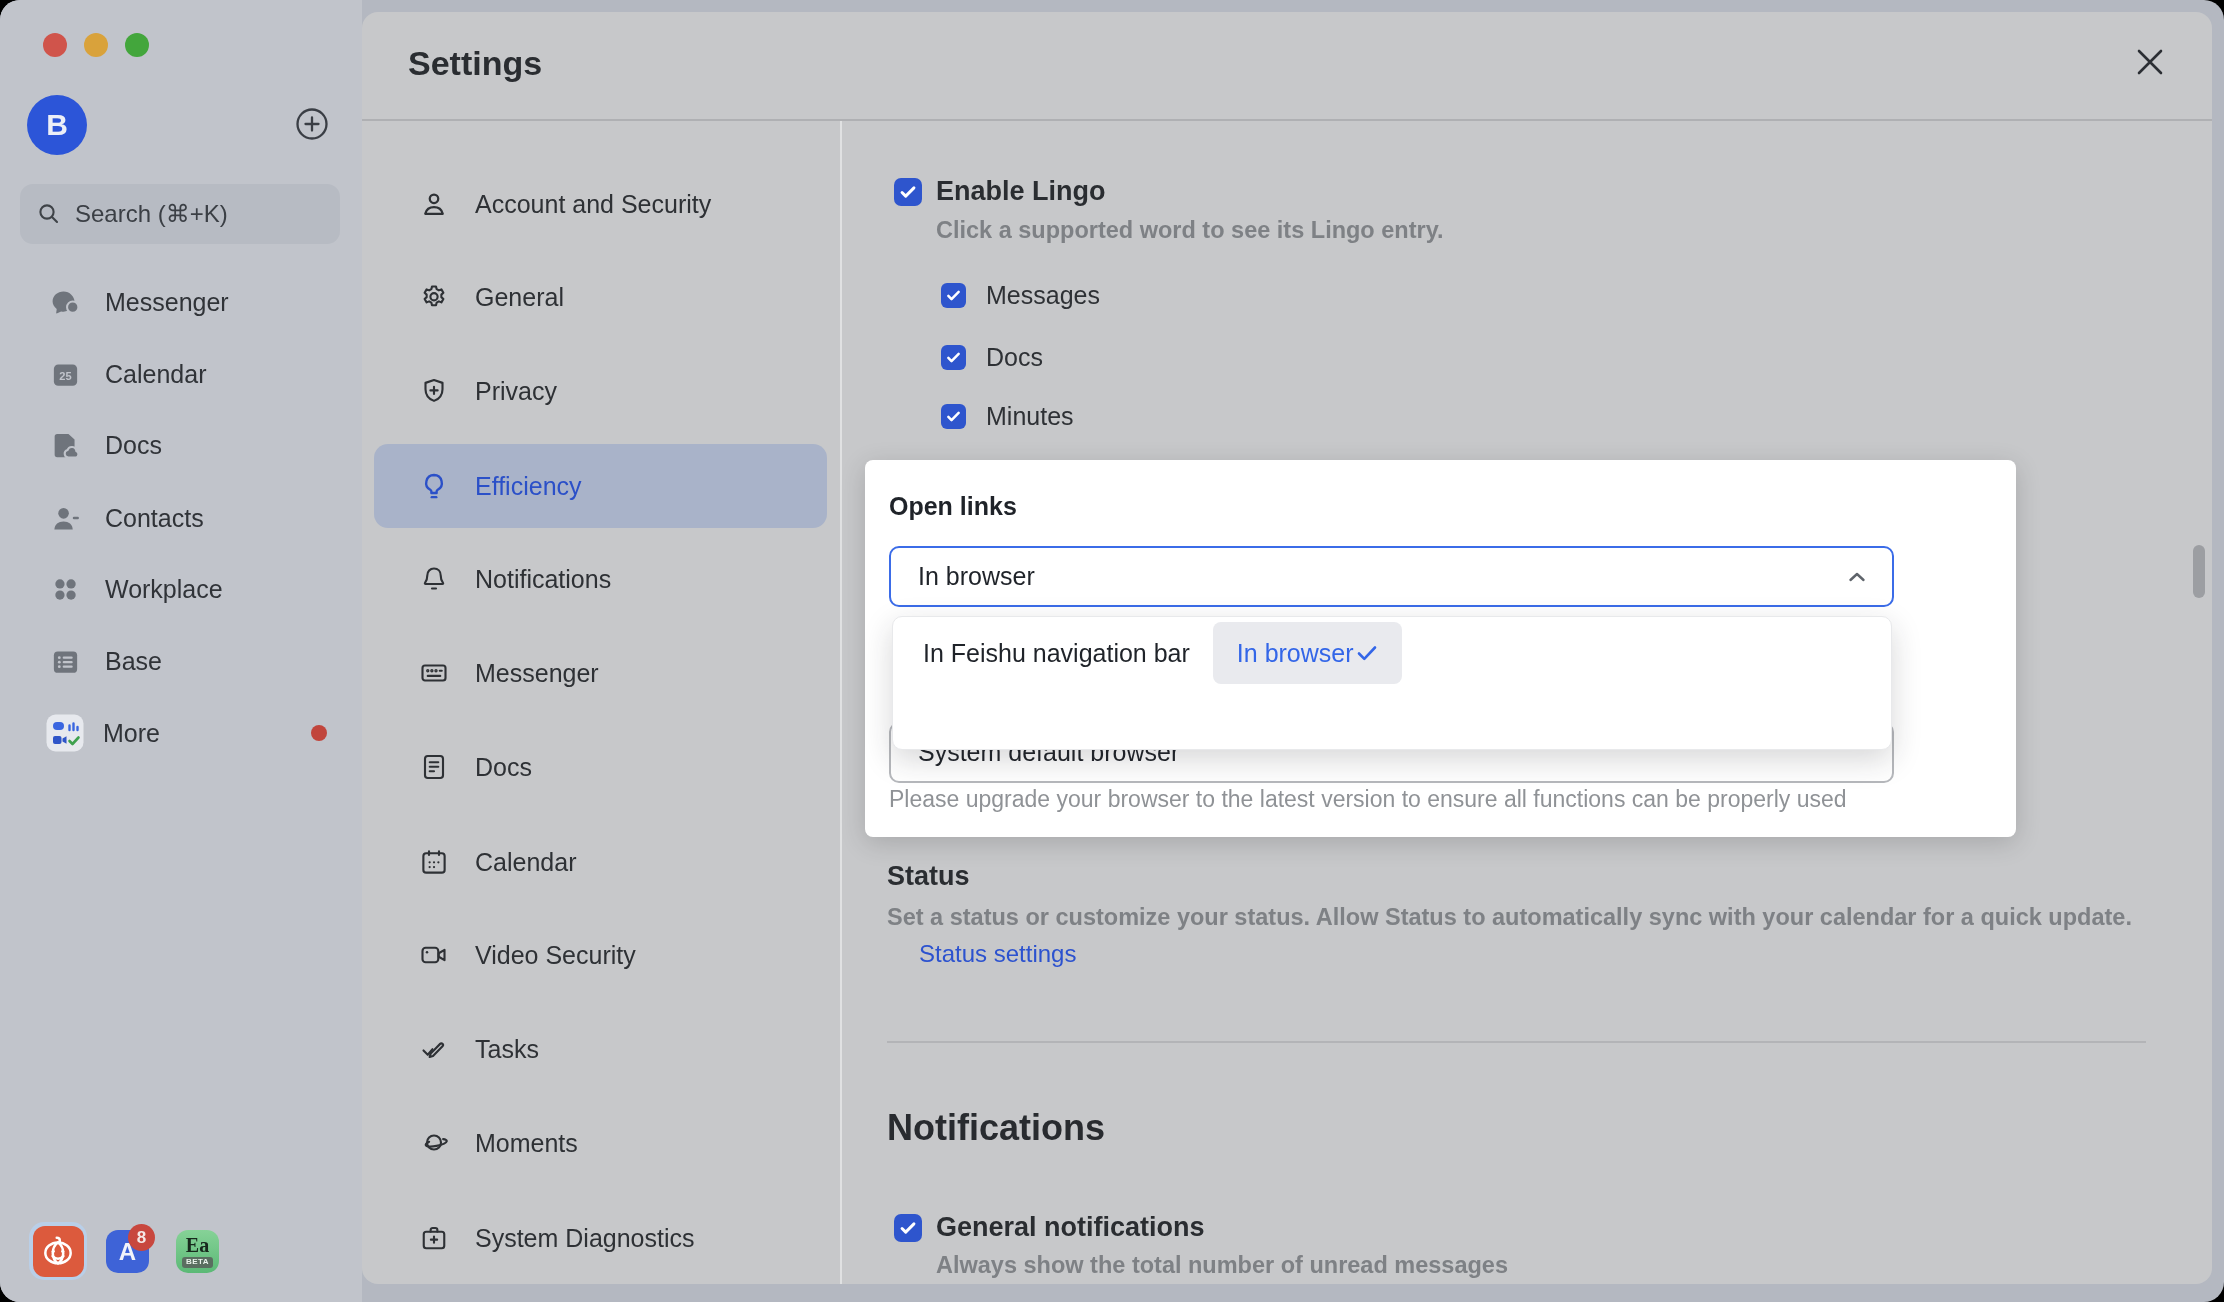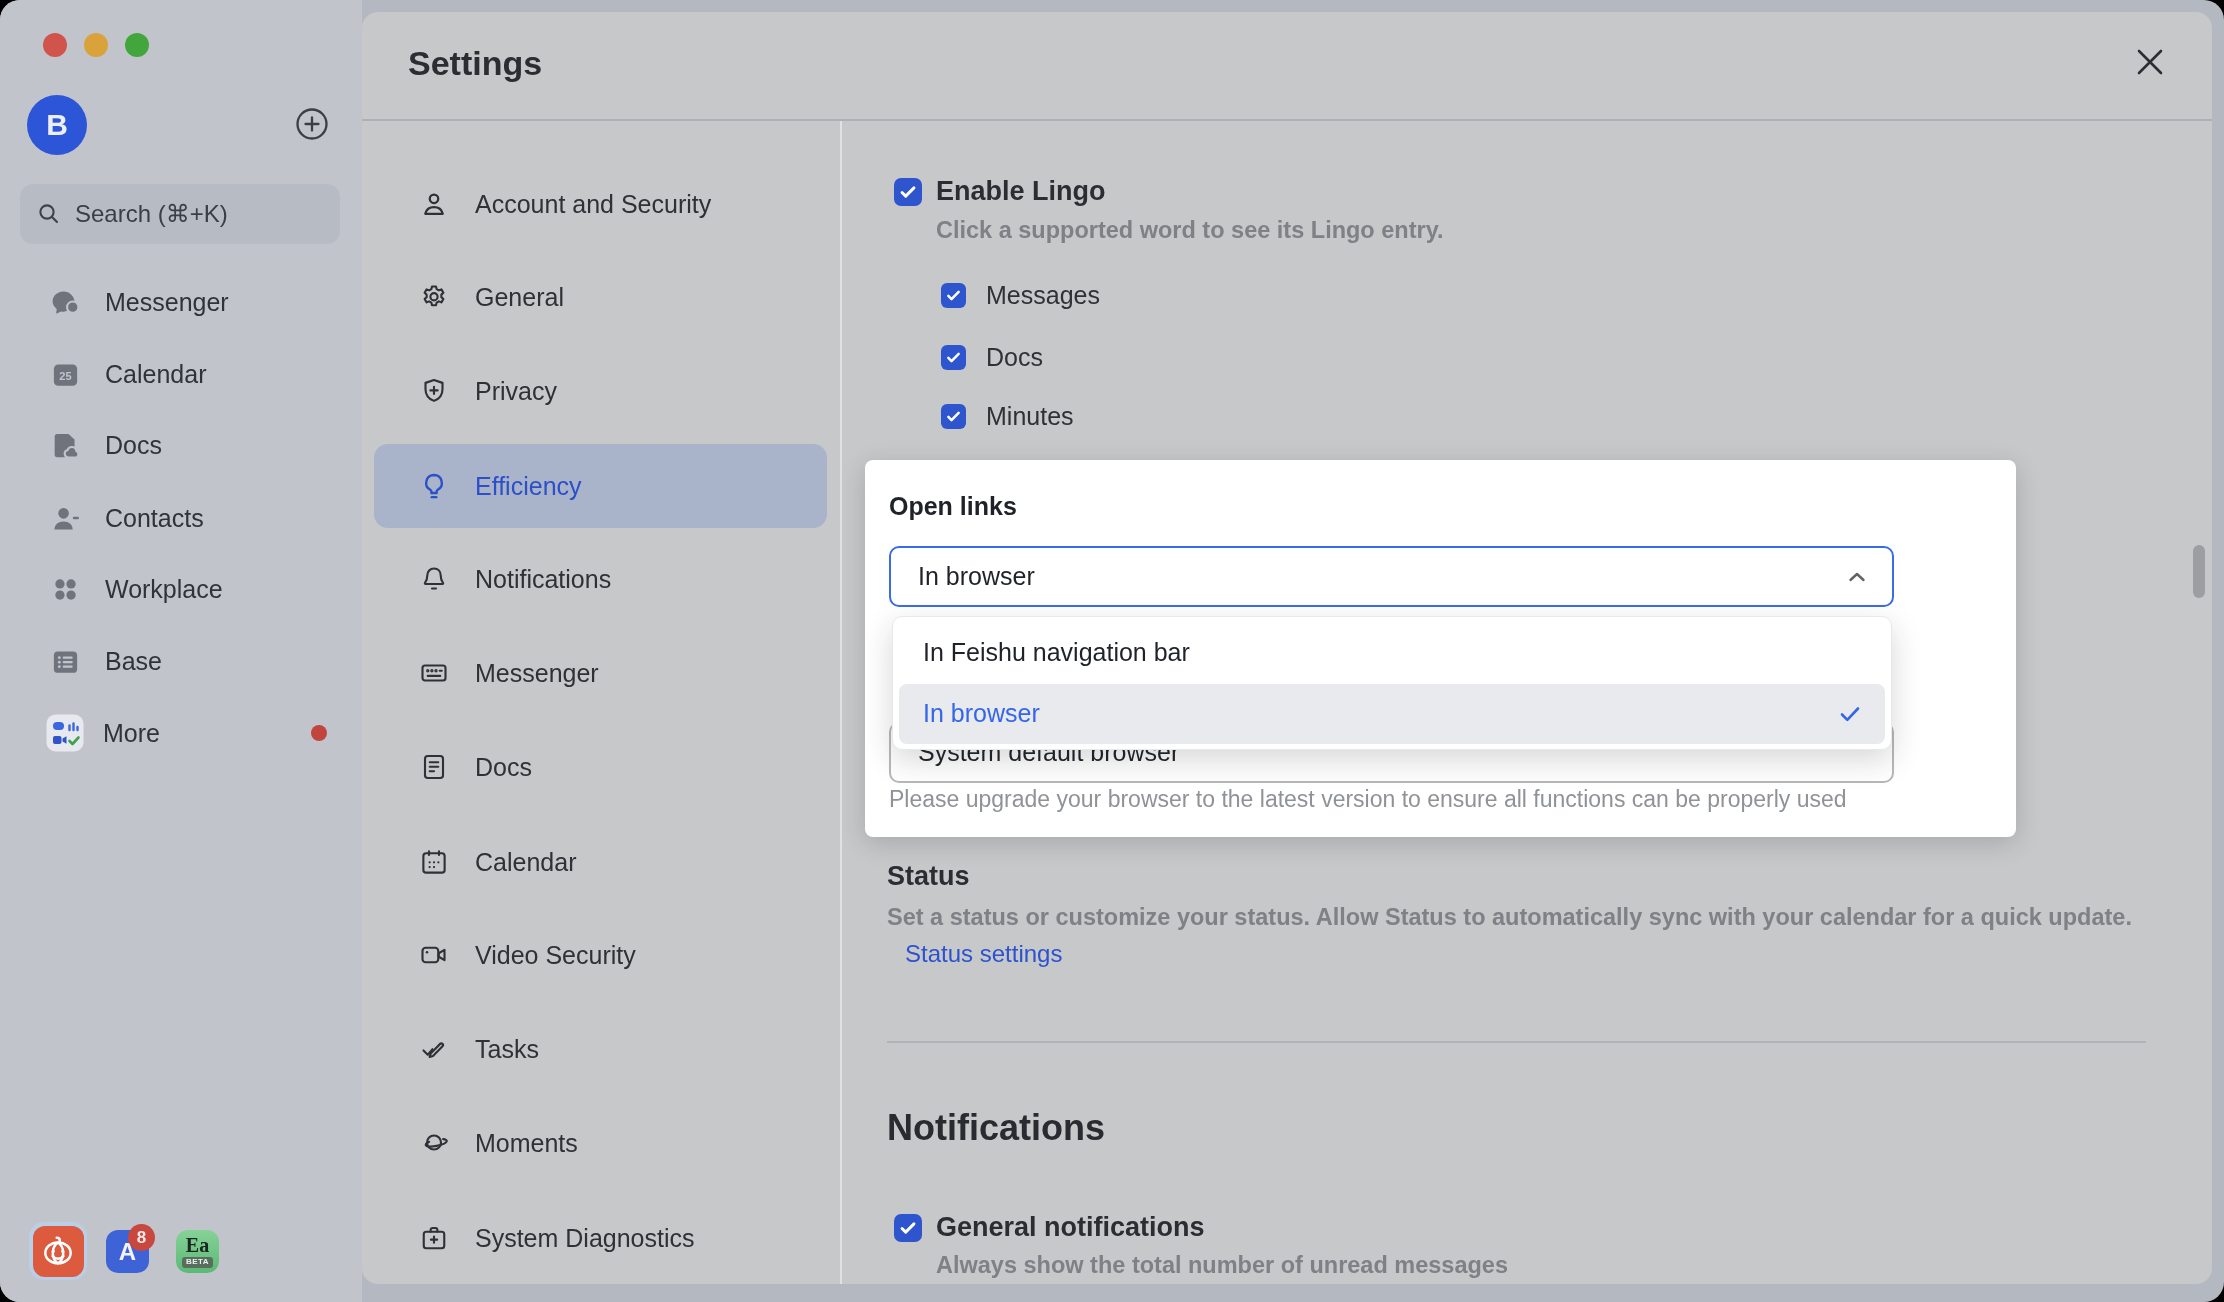--- a/index.html
+++ b/index.html
@@ -47,21 +47,21 @@
   .h-div{position:absolute;height:2px;background:#B3B4B7;}
   .big-title{position:absolute;font-size:36px;font-weight:700;color:#282B2F;line-height:1;}
 
   
   .popover{position:absolute;left:503px;top:448px;width:1151px;height:377px;background:#FFFFFF;border-radius:8px;box-shadow:0 6px 26px rgba(0,0,0,0.16);}
   .pop-label{position:absolute;left:24px;top:34px;font-size:25px;font-weight:600;color:#1F2329;line-height:1;}
   .select{position:absolute;left:24px;width:1005px;height:61px;background:#fff;border:2px solid #3B6CE8;border-radius:10px;box-sizing:border-box;display:flex;align-items:center;padding:0 22px 0 27px;font-size:25px;color:#1F2329;}
   .select.top{top:86px;z-index:2;}
   .select.ghost{top:262px;border-color:#B6B8BC;z-index:1;}
   .select .chev{margin-left:auto;display:flex;}
-  .menu{position:absolute;left:27px;top:156px;width:1000px;height:134px;background:#fff;border:1px solid #E8E9EB;border-radius:10px;box-sizing:border-box;box-shadow:0 10px 30px rgba(31,35,41,0.18);z-index:3;padding:5px 6px;display:flex;flex-direction:column;gap:1px;}
+  .menu{position:absolute;left:27px;top:156px;width:1000px;height:134px;background:#fff;border:1px solid #E8E9EB;border-radius:10px;box-sizing:border-box;box-shadow:0 10px 30px rgba(31,35,41,0.18);z-index:3;padding:5px 6px;display:flex;flex-direction:row;gap:1px;}
   .opt{height:62px;border-radius:8px;display:flex;align-items:center;padding:0 22px 0 24px;font-size:25px;color:#1F2329;}
   .opt.selected{background:#E9EAEE;color:#3366E8;}
   .opt .check{margin-left:auto;display:flex;}
   .hint{position:absolute;left:24px;top:328px;font-size:23px;color:#8F9296;line-height:1;white-space:nowrap;}
 
   .scroll-thumb{position:absolute;left:1831px;top:533px;width:12px;height:53px;border-radius:6px;background:#9C9EA2;}
 </style>
 </head>
 <body>
 
@@ -373,21 +373,21 @@
         <span class="cb small">
           <svg viewBox="0 0 24 24" width="19" height="19" fill="none" stroke="#fff" stroke-width="3.2" stroke-linecap="round" stroke-linejoin="round">
               <path d="M5.5 12.5l4 4L18.5 7.5"></path>
             </svg>
         </span>
         <span class="lbl-sub">Minutes</span>
       </div>
 
       <div class="sec-title" style="left:525px;top:851px">Status</div>
       <div class="desc" style="left:525px;top:894px">Set a status or customize your status. Allow Status to automatically sync with your calendar for a quick update.</div>
-      <div class="link" style="left:543px;top:930px">Status settings</div>
+      <div class="link" style="left:557px;top:930px">Status settings</div>
 
       <div class="h-div" style="left:525px;top:1029px;width:1259px"></div>
 
       <div class="big-title" style="left:525px;top:1098px">Notifications</div>
 
       <div class="crow" style="left:532px;top:1200px">
         <span class="cb">
           <svg viewBox="0 0 24 24" width="22" height="22" fill="none" stroke="#fff" stroke-width="3.2" stroke-linecap="round" stroke-linejoin="round">
               <path d="M5.5 12.5l4 4L18.5 7.5"></path>
             </svg>

